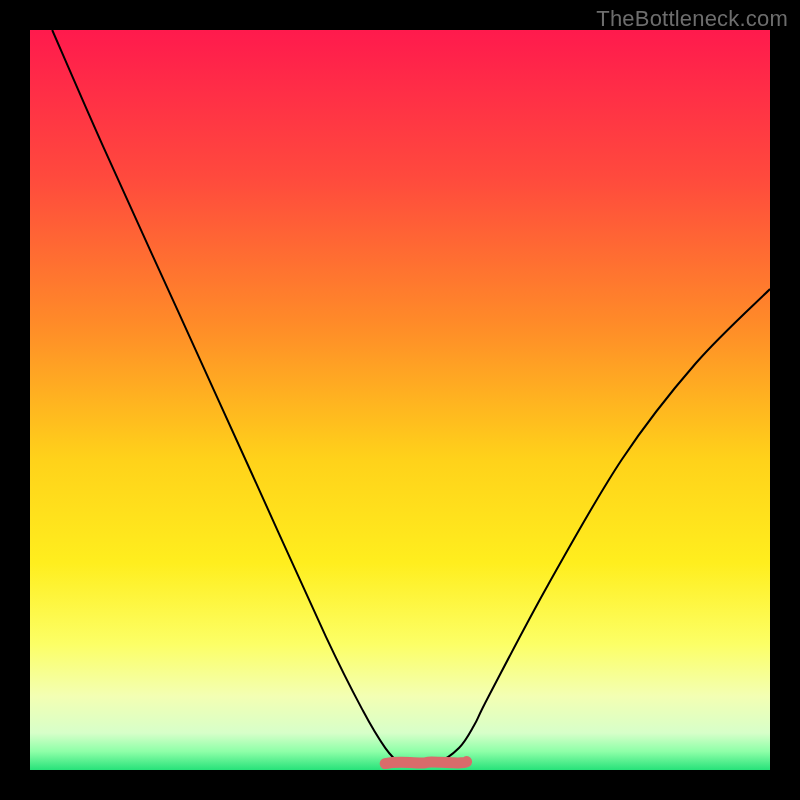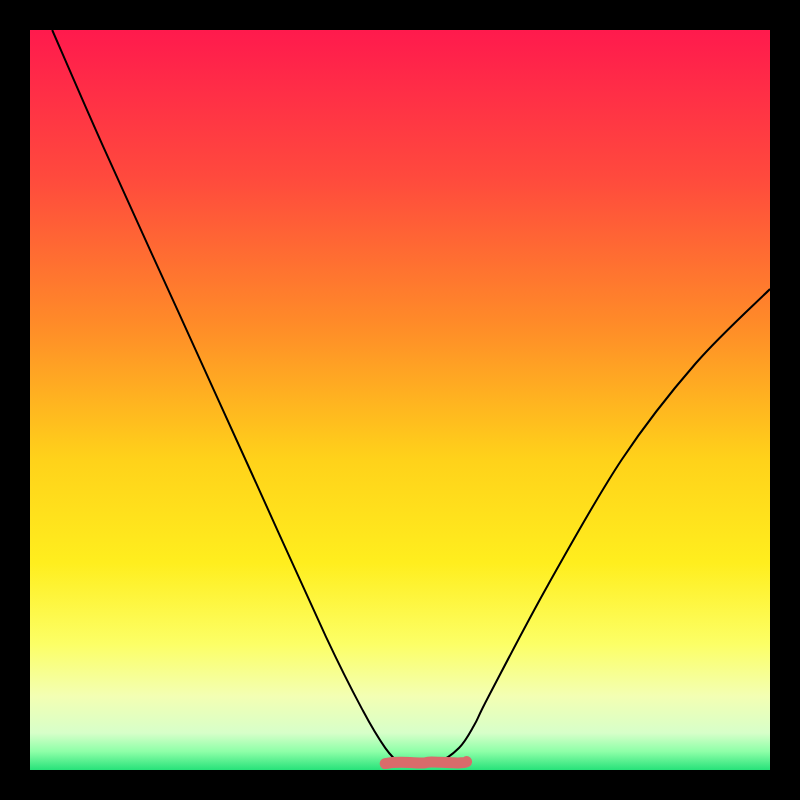--- a/index.html
+++ b/index.html
@@ -48,20 +48,21 @@
     font-size: 22px;
     font-weight: 500;
     letter-spacing: 0.2px;
   }
 </style>
 </head>
 <body>
 
 <div class="frame">
 
+  <div class="watermark">TheBottleneck.com</div>
 
   <div class="plot">
 
     <svg class="gradient" viewBox="0 0 740 740" preserveAspectRatio="none">
       <defs>
         <linearGradient id="bg-grad" x1="0" y1="0" x2="0" y2="1">
             <stop offset="0%" stop-color="#ff1a4d"></stop>
             <stop offset="20%" stop-color="#ff4a3d"></stop>
             <stop offset="40%" stop-color="#ff8c28"></stop>
             <stop offset="57.99999999999999%" stop-color="#ffd21a"></stop>

